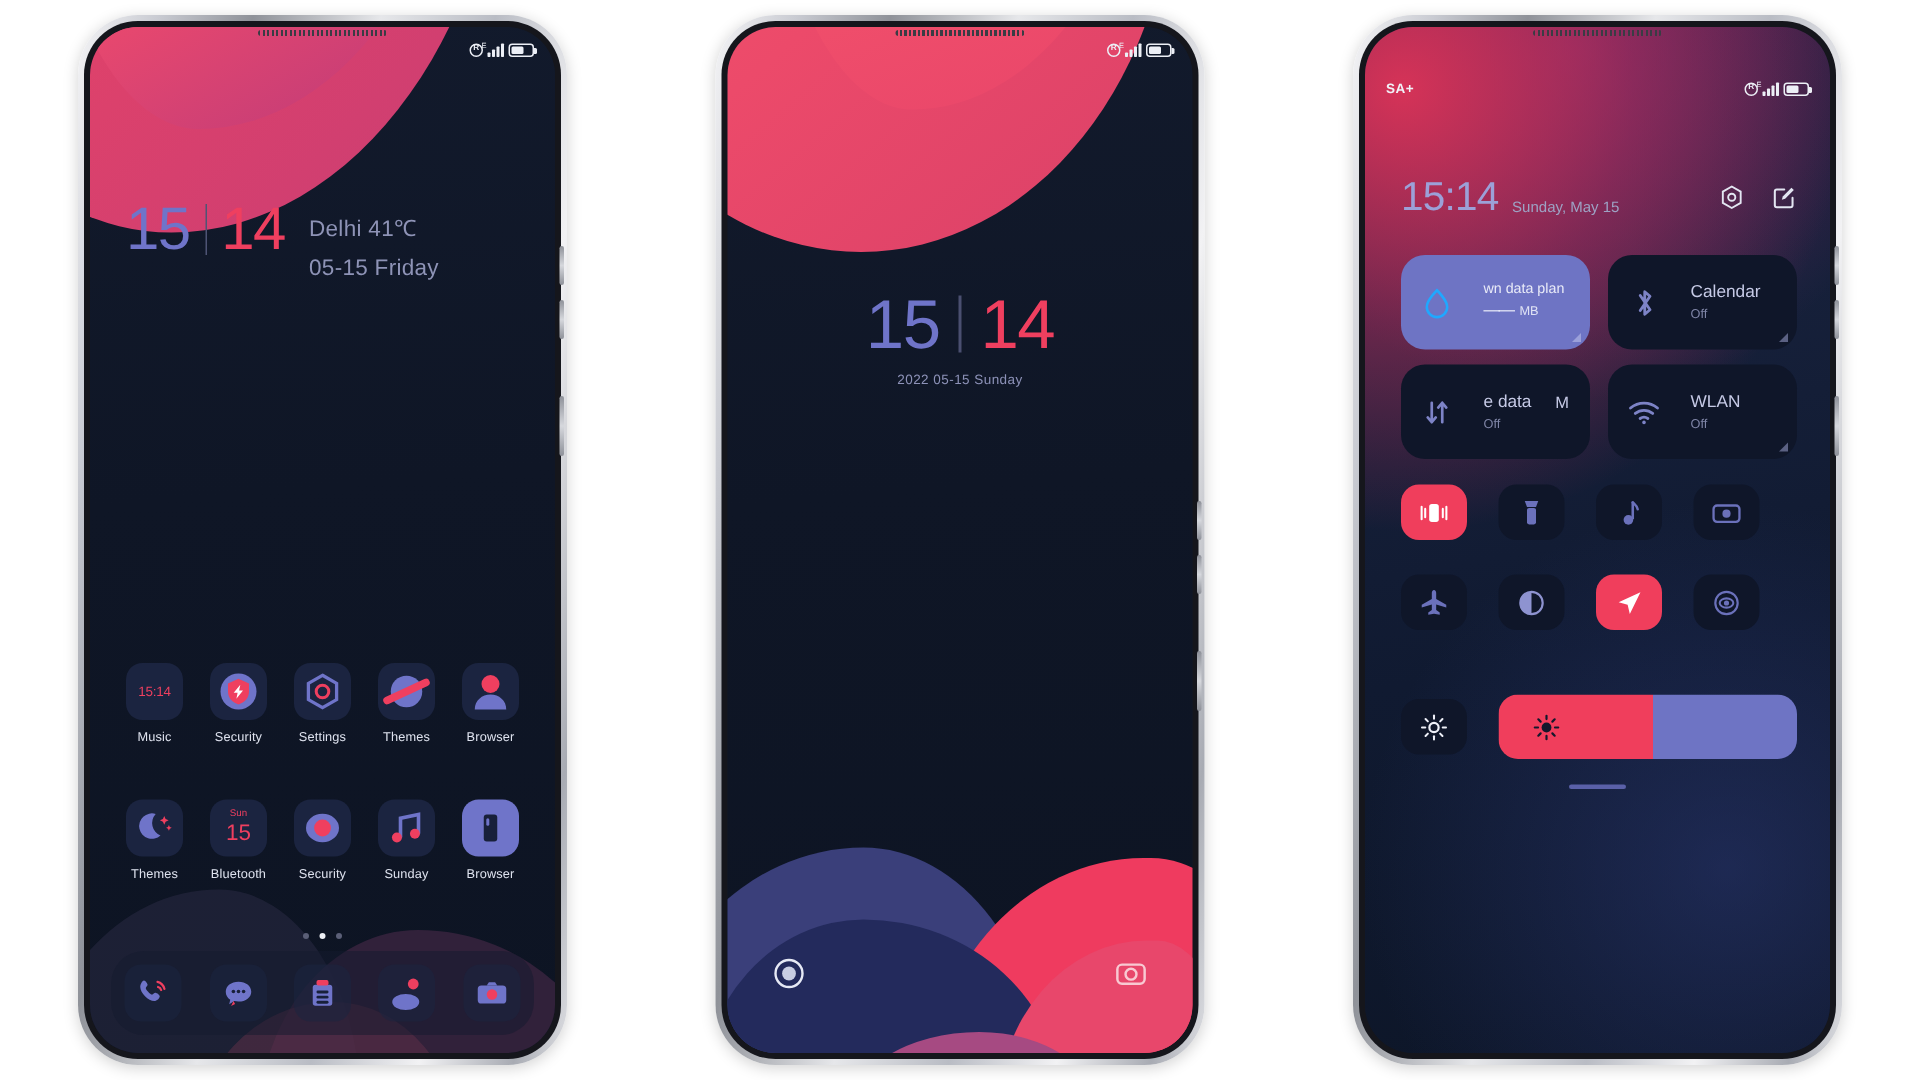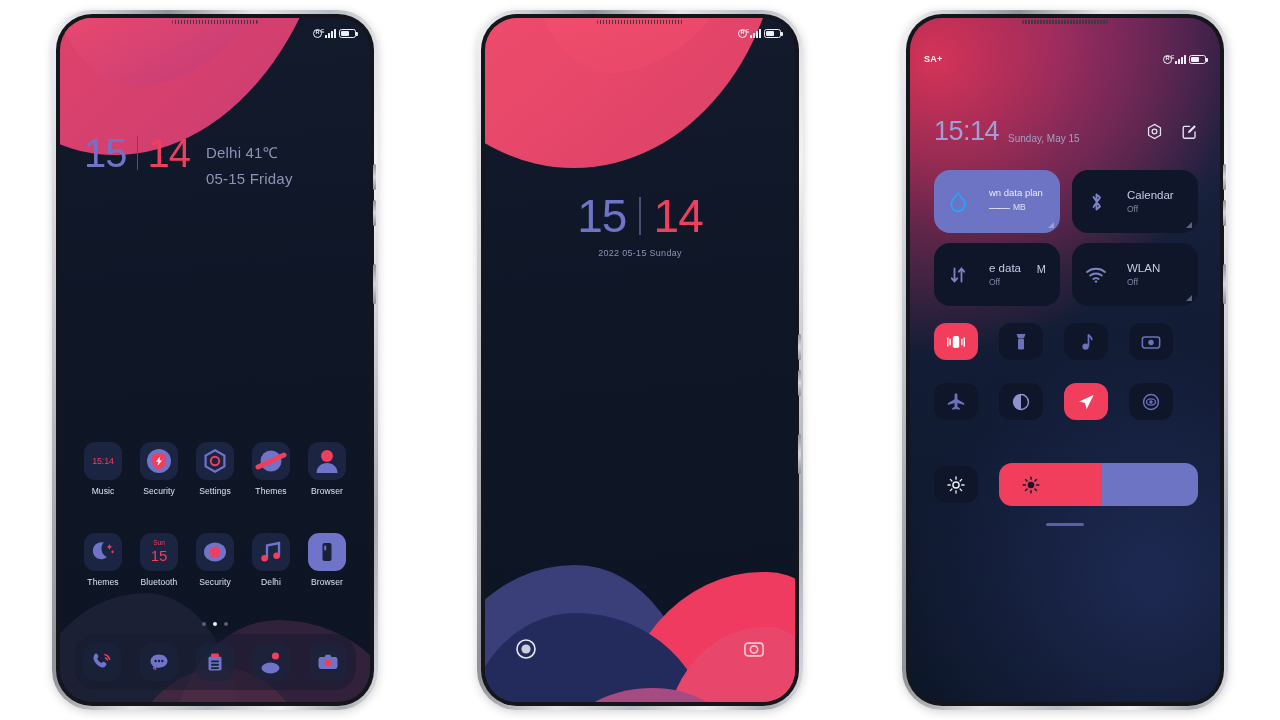--- a/index.html
+++ b/index.html
@@ -371,21 +371,21 @@
             <div class="app-label">Security</div>
           </div>
           <div class="app">
             <div class="app-ic">
               <svg width="30" height="30" viewBox="0 0 30 30">
                 <path d="M11 21 V8.5 L23 6 V18.5" fill="none" stroke="#6f74c9" stroke-width="2.4" stroke-linecap="round"></path>
                 <circle cx="8.6" cy="21.3" r="3.3" fill="#ef3f5f"></circle>
                 <circle cx="20.6" cy="18.8" r="3.3" fill="#ef3f5f"></circle>
               </svg>
             </div>
-            <div class="app-label">Delhi</div>
+            <div class="app-label">Sunday</div>
           </div>
           <div class="app">
             <div class="app-ic" style="background:#6f74c9;">
               <svg width="30" height="30" viewBox="0 0 30 30">
                 <rect x="10.5" y="6" width="9" height="18" rx="2" fill="#18203a"></rect>
                 <rect x="12.2" y="8.5" width="2" height="5" rx="1" fill="#6f74c9"></rect>
               </svg>
             </div>
             <div class="app-label">Browser</div>
           </div>

